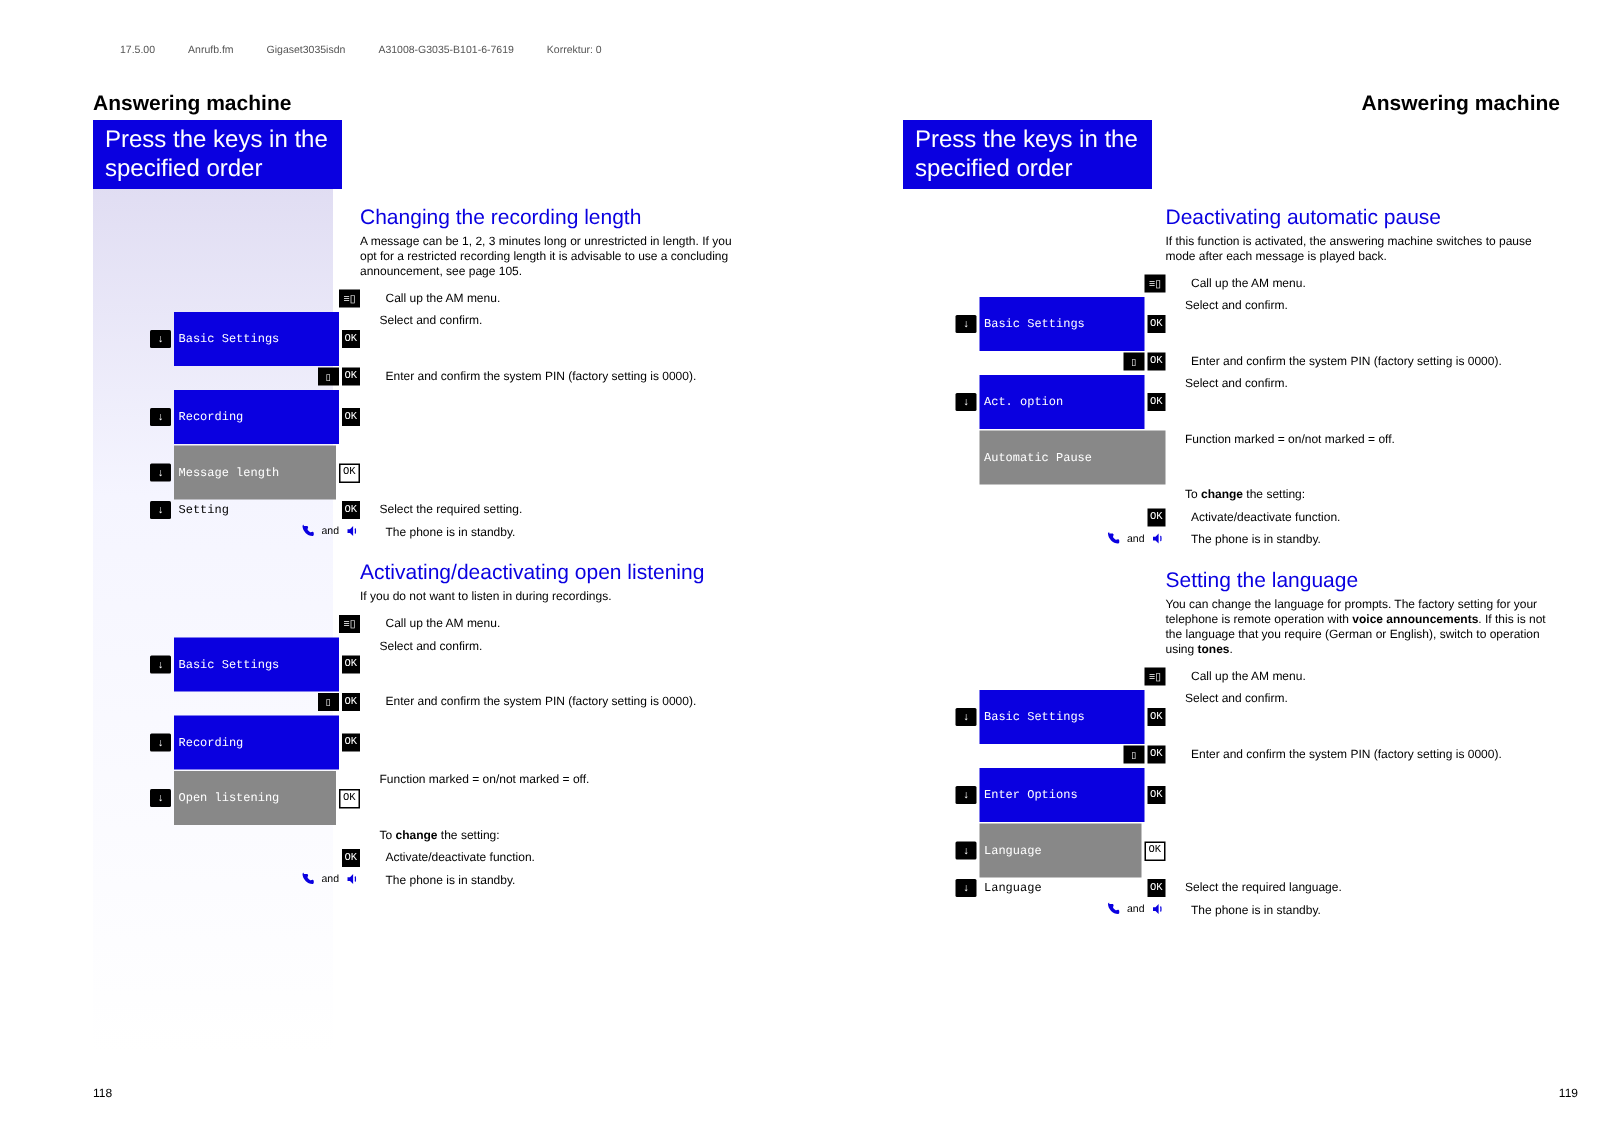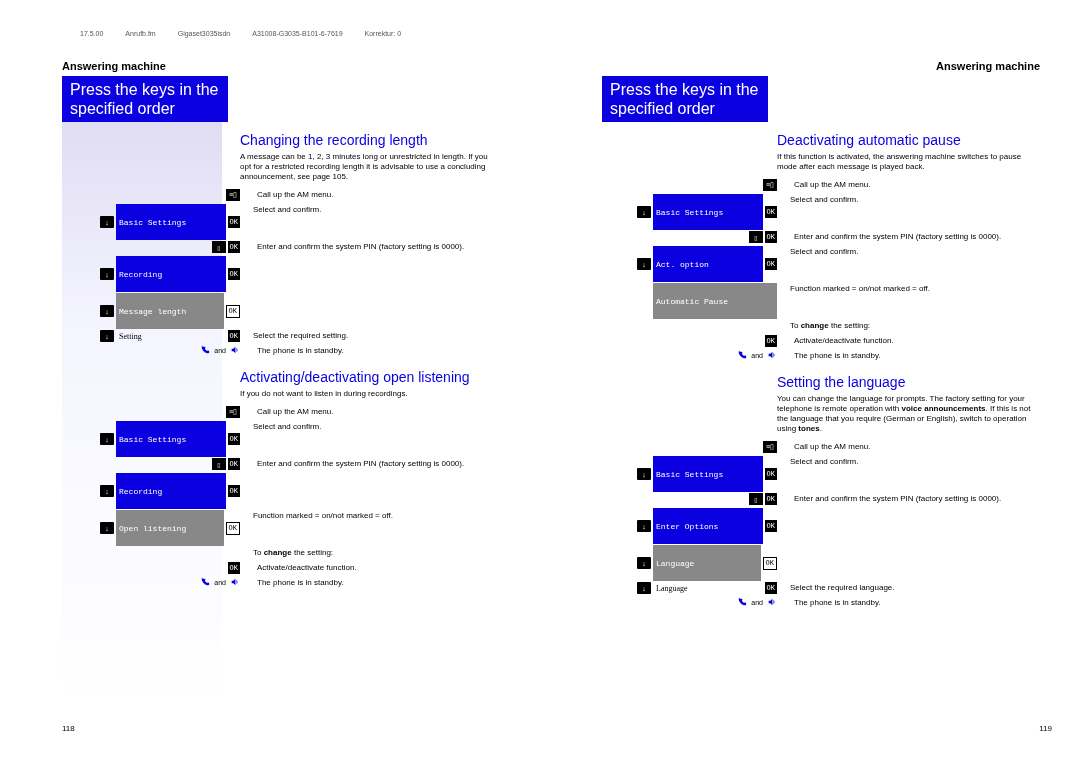--- a/index.html
+++ b/index.html
@@ -28,21 +28,21 @@
   .header-line {
     display: flex;
     font-size: 7px;
     color: #555;
     gap: 22px;
     position: absolute;
     top: 30px;
   }
   .page-left .header-line { left: 80px; }
   .section-title {
-    font-size: 11px;
+    font-size: 14px;
     font-weight: bold;
     margin-top: 30px;
     margin-bottom: 4px;
   }
   .page-left .section-title { margin-left: 22px; }
   .page-right .section-title { margin-left: 32px; text-align: left; }
   .page-right { padding-left: 30px; }
   .blue-bar {
     background: #0a00e0;
     color: #fff;
@@ -122,21 +122,21 @@
     padding: 12px 3px;
     flex: 1;
     white-space: nowrap;
     overflow: hidden;
   }
   .menu-pill.gray {
     background: #888;
     color: #fff;
   }
   .menu-text-plain {
-    font-family: Liberation Serif, serif;
+    font-family: Liberation Mono, monospace;
     font-size: 8px;
     padding: 0 3px;
     flex: 1;
   }
   .ok-badge {
     background: #000;
     color: #fff;
     font-family: "Courier New", monospace;
     font-size: 7px;
     padding: 1px 2px;

